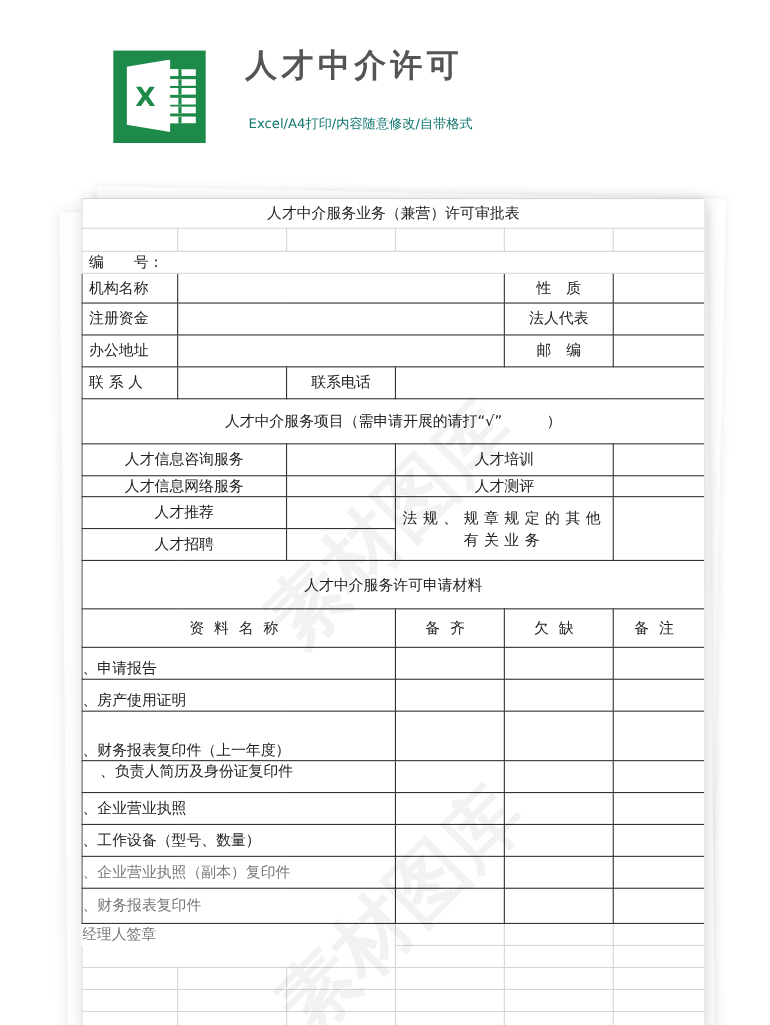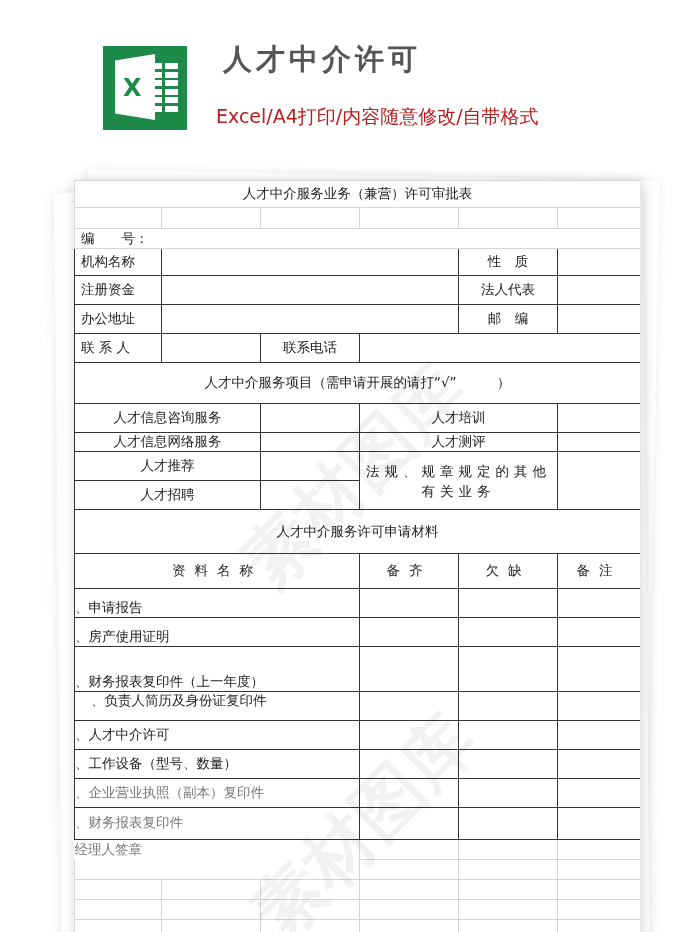--- a/index.html
+++ b/index.html
@@ -11,21 +11,21 @@
     }
     
     .hdr-icon { position:absolute; left:103px; top:46px; width:84px; height:84px; background:#1e8a4a; }
     .hdr-icon .doc { position:absolute; left:12px; top:8px; width:40px; height:66px; background:#fff;
       clip-path:polygon(0 10%,100% 0,100% 100%,0 90%); }
     .hdr-icon .doc span { position:absolute; left:8px; top:20px; font-weight:bold; font-size:24px; color:#1e8a4a; }
     .hdr-icon .grid { position:absolute; left:50px; top:17px; width:25px; height:52px; }
     .hdr-icon .grid i { display:block; height:6px; margin-bottom:2.6px; background:#fff; border-left:9px solid #fff;
       box-shadow:inset 3px 0 0 #1e8a4a; }
     .hdr-title { position:absolute; left:223px; top:40px; font-size:29px; letter-spacing:4px; color:#555; font-weight:bold; }
-    .hdr-sub { position:absolute; left:216px; top:104px; font-size:19px; color:#b91c1c; }
+    .hdr-sub { position:absolute; left:226px; top:104px; font-size:12px; color:#0f766e; }
 
     
     .paper-back { position:absolute; left:58px; top:190px; width:588px; height:760px; background:#fdfdfd;
       box-shadow:0 0 14px rgba(0,0,0,0.10); transform:rotate(-0.6deg); }
     .paper-back2 { position:absolute; left:80px; top:175px; width:572px; height:770px; background:#fff;
       box-shadow:0 0 10px rgba(0,0,0,0.08); transform:rotate(1.2deg); }
     .paper { position:absolute; left:74px; top:180px; width:566px; height:760px; background:#fff;
       box-shadow:2px 0 12px rgba(0,0,0,0.15); overflow:hidden; }
 
     table.sheet { border-collapse:collapse; width:566px; table-layout:fixed; }
@@ -163,21 +163,21 @@
           <td class="b"></td>
           <td class="b"></td>
     </tr>
     <tr style="height:29px">
       <td class="b" colspan="3" style="padding-left:16px;vertical-align:top">、负责人简历及身份证复印件</td>
       <td class="b"></td>
           <td class="b"></td>
           <td class="b"></td>
     </tr>
     <tr style="height:29px">
-      <td class="b" colspan="3" style="padding-left:0">、人才中介许可</td>
+      <td class="b" colspan="3" style="padding-left:0">、企业营业执照</td>
       <td class="b"></td>
           <td class="b"></td>
           <td class="b"></td>
     </tr>
     <tr style="height:29px">
       <td class="b" colspan="3" style="padding-left:0">、工作设备（型号、数量）</td>
       <td class="b"></td>
           <td class="b"></td>
           <td class="b"></td>
     </tr>

